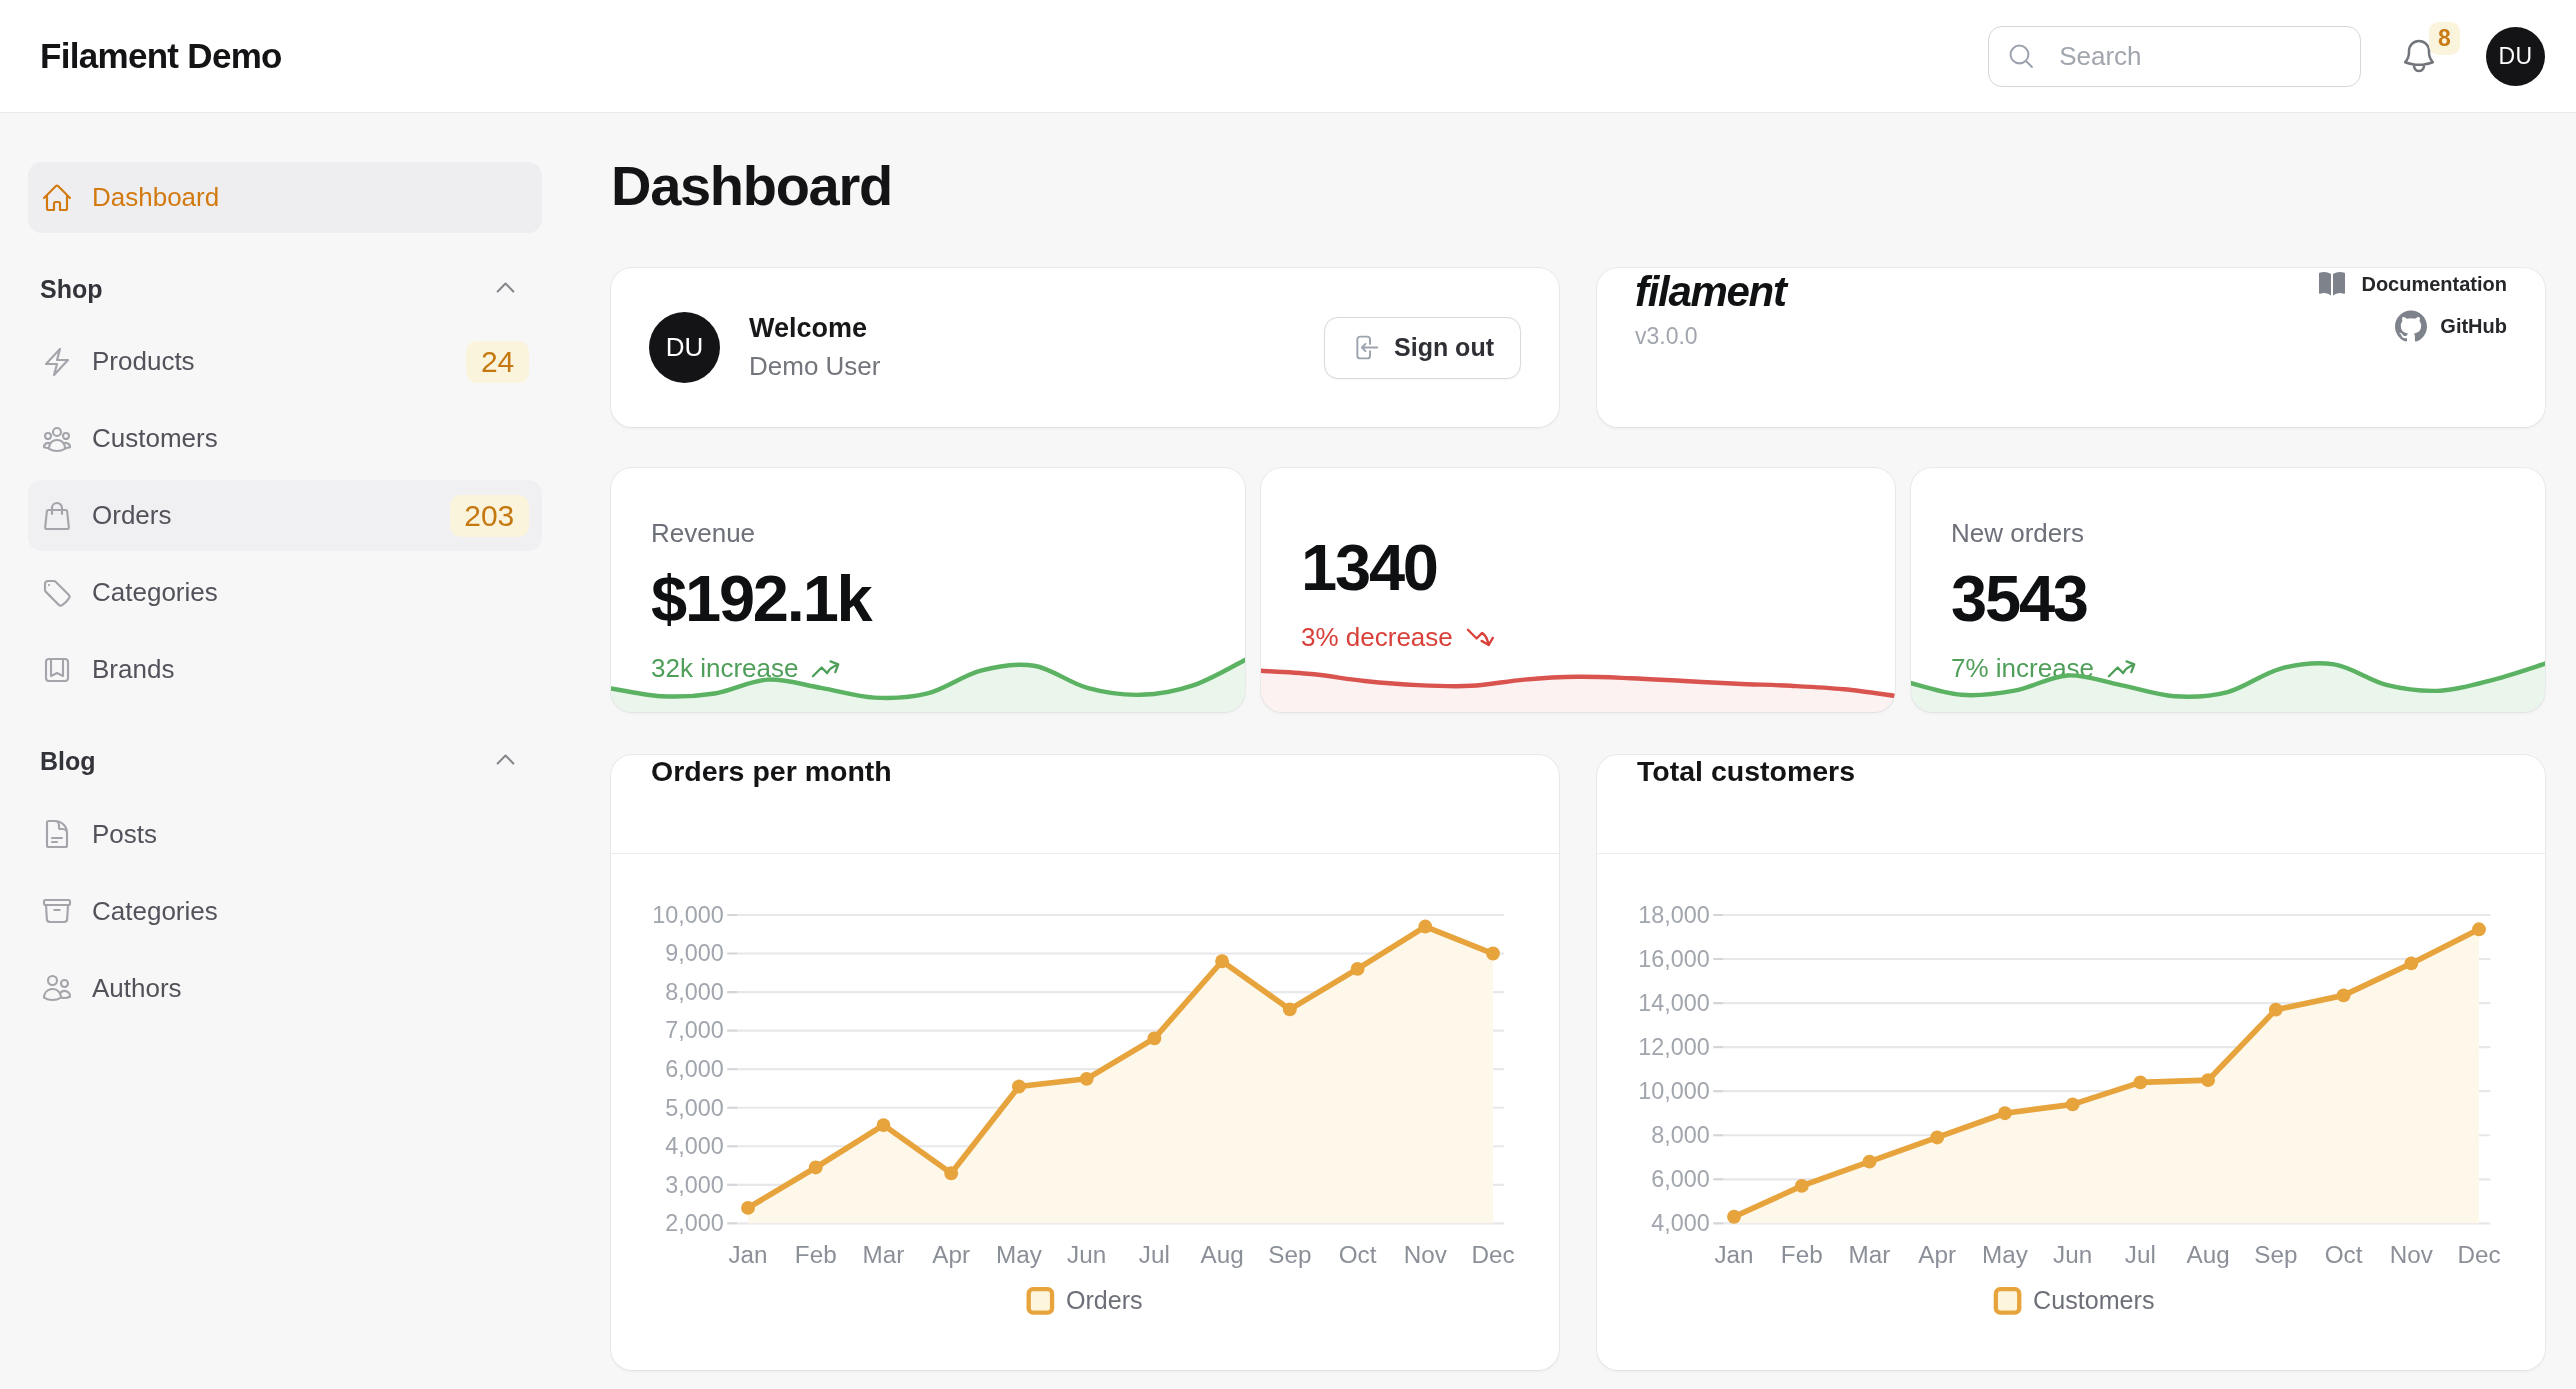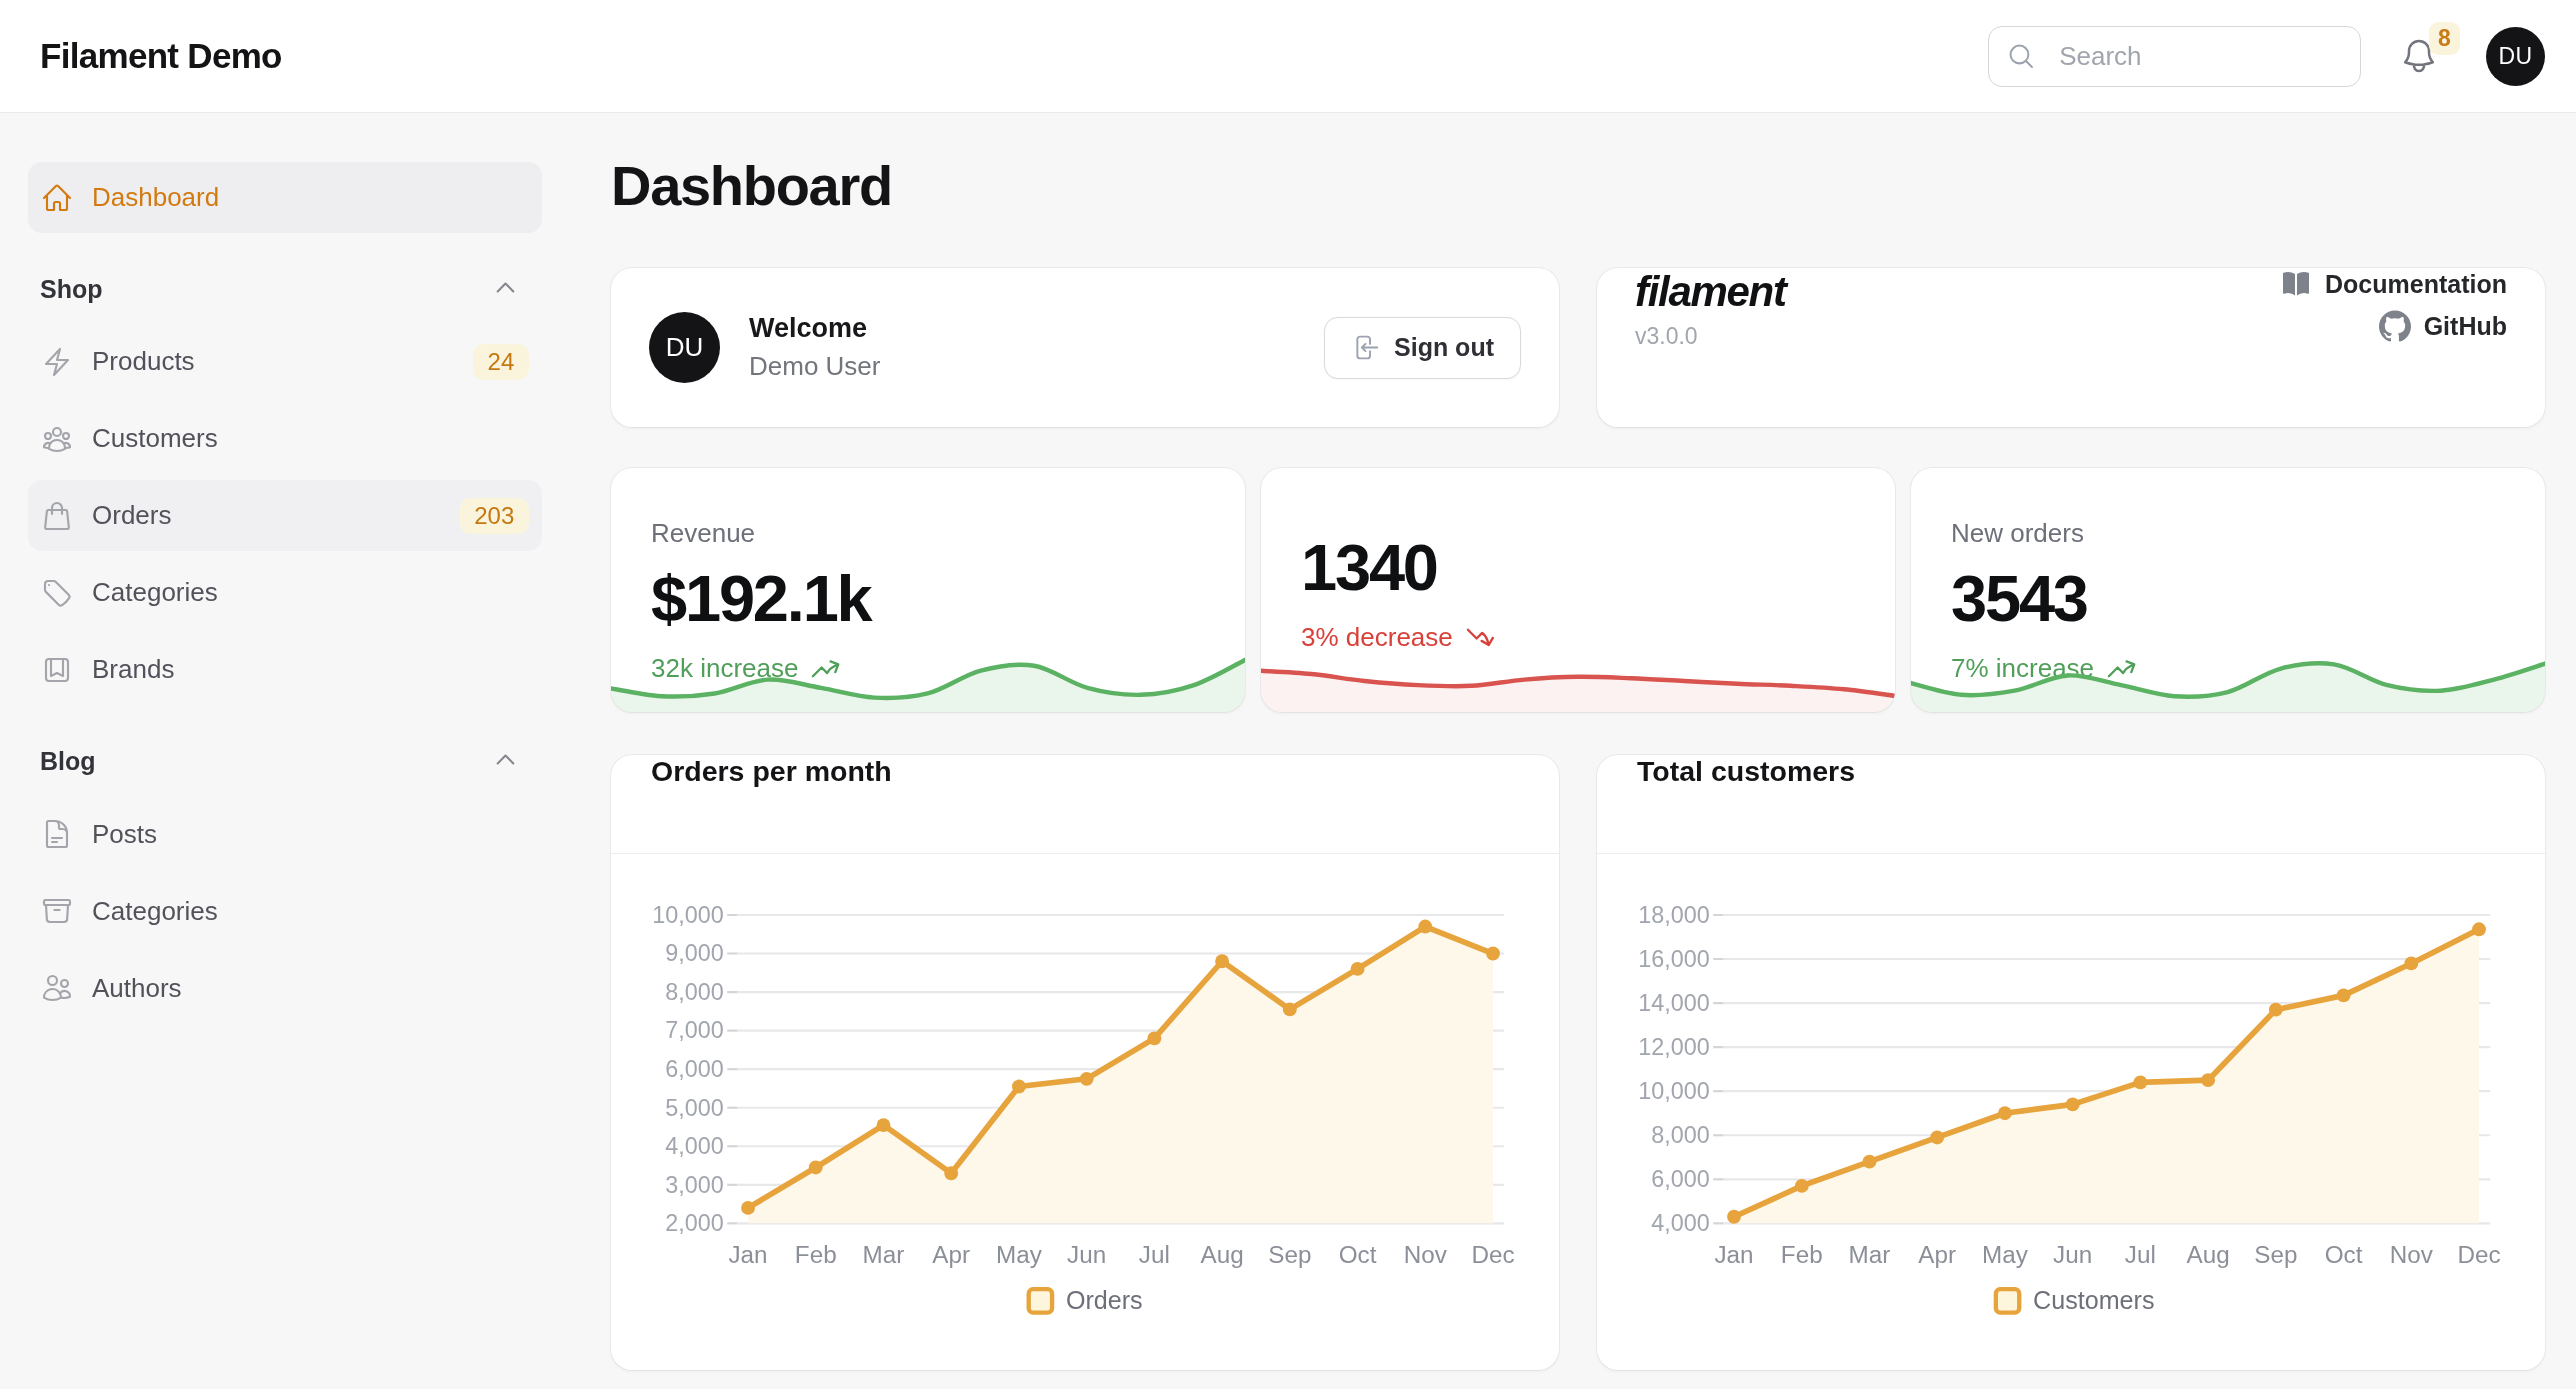--- a/index.html
+++ b/index.html
@@ -45,21 +45,21 @@
     display:flex; align-items:center; gap:19px; height:71px; padding:0 13px;
     border-radius:14px; font-size:26px; font-weight:500; color:#52525b;
     cursor:pointer; margin-bottom:6px;
   }
   .nav-item svg { width:32px; height:32px; color:#a3a5ab; flex:none; }
   .nav-item.active { background:#eeeef0; color:#d27a10; }
   .nav-item.active svg { color:#d27a10; }
   .nav-item.highlighted { background:#f0f0f2; }
   .nav-badge {
     margin-left:auto; background:#fbf4dd; color:#c5780f;
-    font-size:24px; font-weight:500; padding:4.3px 14.7px; border-radius:10.4px;
+    font-size:30px; font-weight:500; padding:4.3px 14.7px; border-radius:10.4px;
   }
   .nav-group { margin-top:42px; }
   .group-head {
     display:flex; align-items:flex-start; justify-content:space-between;
     padding:0 24px 0 12px; margin-bottom:22.4px; cursor:pointer;
   }
   .group-label { font-size:25px; font-weight:700; color:#33343a; }
   .group-head svg { width:25px; height:25px; color:#85878d; }
   
   .main { flex:1; padding:0 31px 0 41px; }
@@ -83,21 +83,21 @@
     height:62px; padding:0 26px; background:#fff;
     border:1.7px solid #d9d9de; border-radius:14px; cursor:pointer;
     font-size:25px; font-weight:600; color:#2f3036; font-family:inherit;
     box-shadow:0 0.9px 1.7px rgba(0,0,0,.04);
   }
   .signout-btn svg { width:29px; height:29px; color:#9ca3af; }
   .about-card { height:159px; display:flex; align-items:flex-start; justify-content:space-between; padding:0 38px; }
   .f-logo { font-size:42px; font-weight:800; font-style:italic; letter-spacing:-1.3px; color:#101113; }
   .f-version { font-size:23px; color:#a1a5ad; margin-top:7px; }
   .about-links { display:flex; flex-direction:column; align-items:flex-end; gap:10.4px; }
-  .f-link { display:flex; align-items:center; gap:13px; font-size:25px; font-weight:600; color:#26272b; cursor:pointer; }
+  .f-link { display:flex; align-items:center; gap:13px; font-size:20px; font-weight:600; color:#26272b; cursor:pointer; }
   .f-link svg { width:32px; height:32px; color:#7e828b; }
   
   .stat-card { position:relative; overflow:hidden; height:244px; padding:50px 40px 0; }
   .stat-label { font-size:26px; color:#6d7079; }
   .stat-value { font-size:65px; font-weight:700; letter-spacing:-2.2px; color:#0f1012; margin-top:12px; }
   .stat-delta { display:flex; align-items:center; gap:12px; margin-top:17.3px; font-size:26px; font-weight:500; }
   .stat-delta svg { width:31px; height:31px; }
   .spark { position:absolute; left:-2.6px; right:-2.6px; bottom:-1.7px; height:71px; }
   .spark svg { width:100%; height:100%; display:block; }
   

